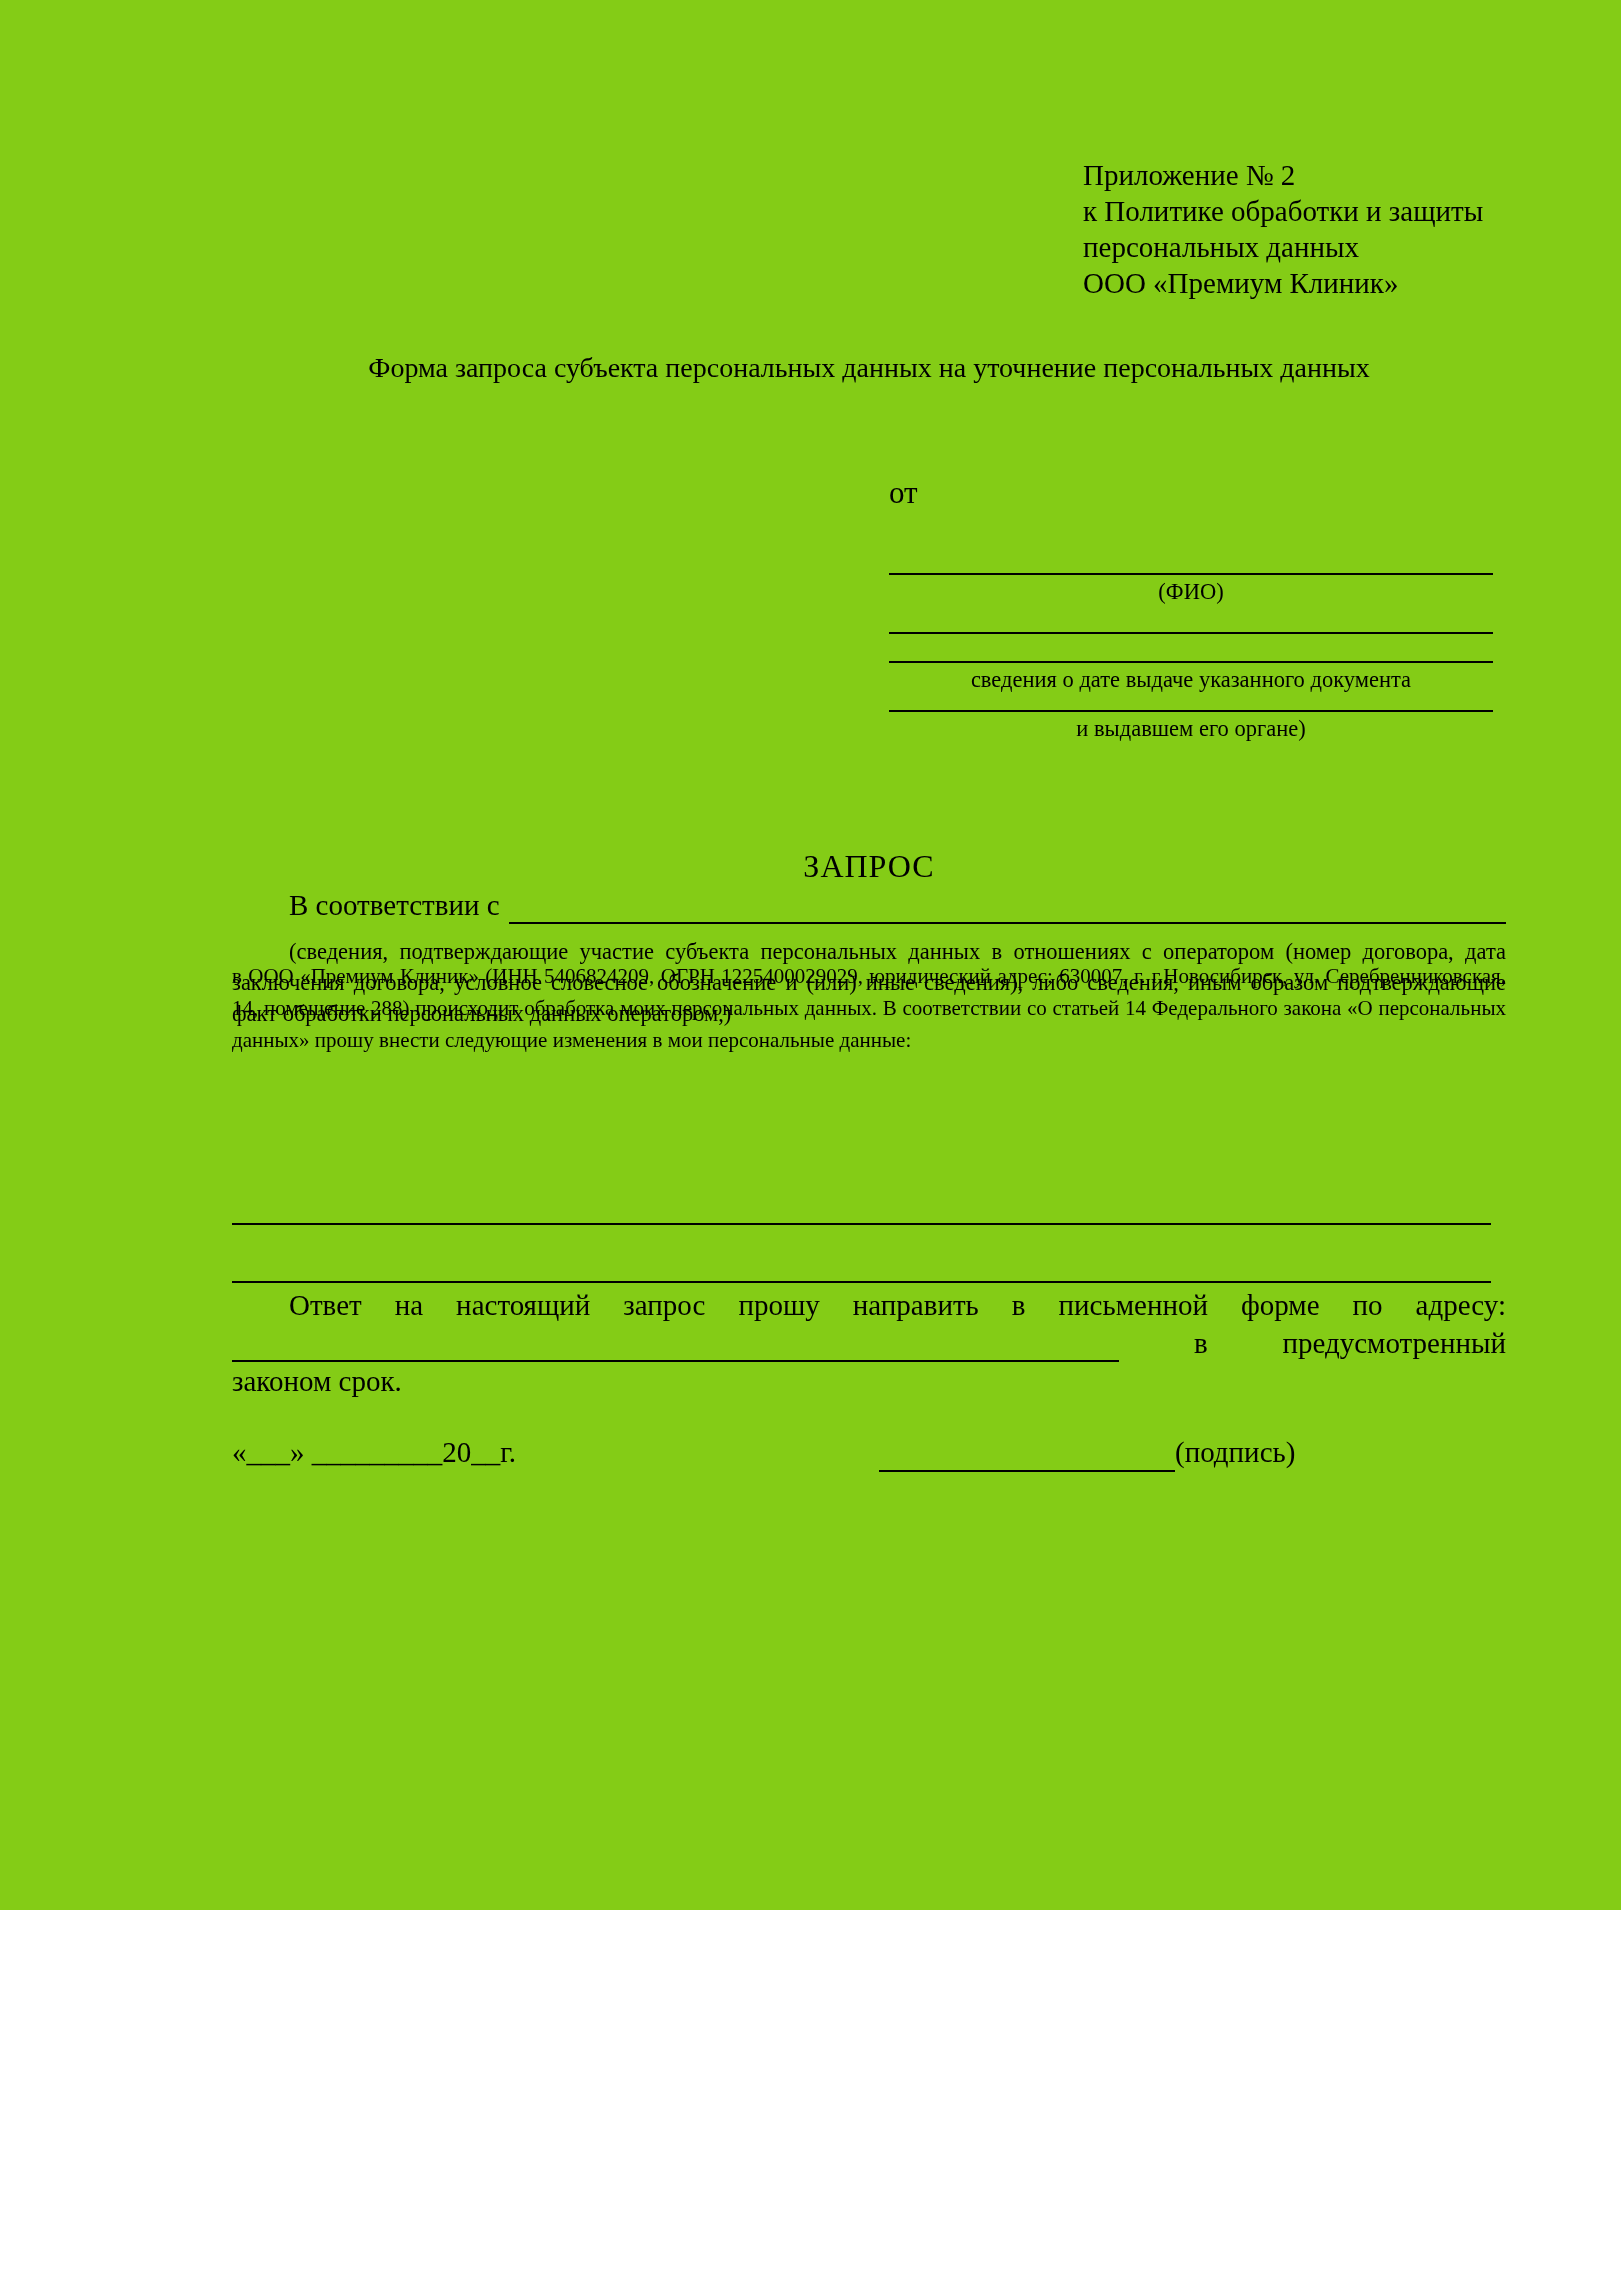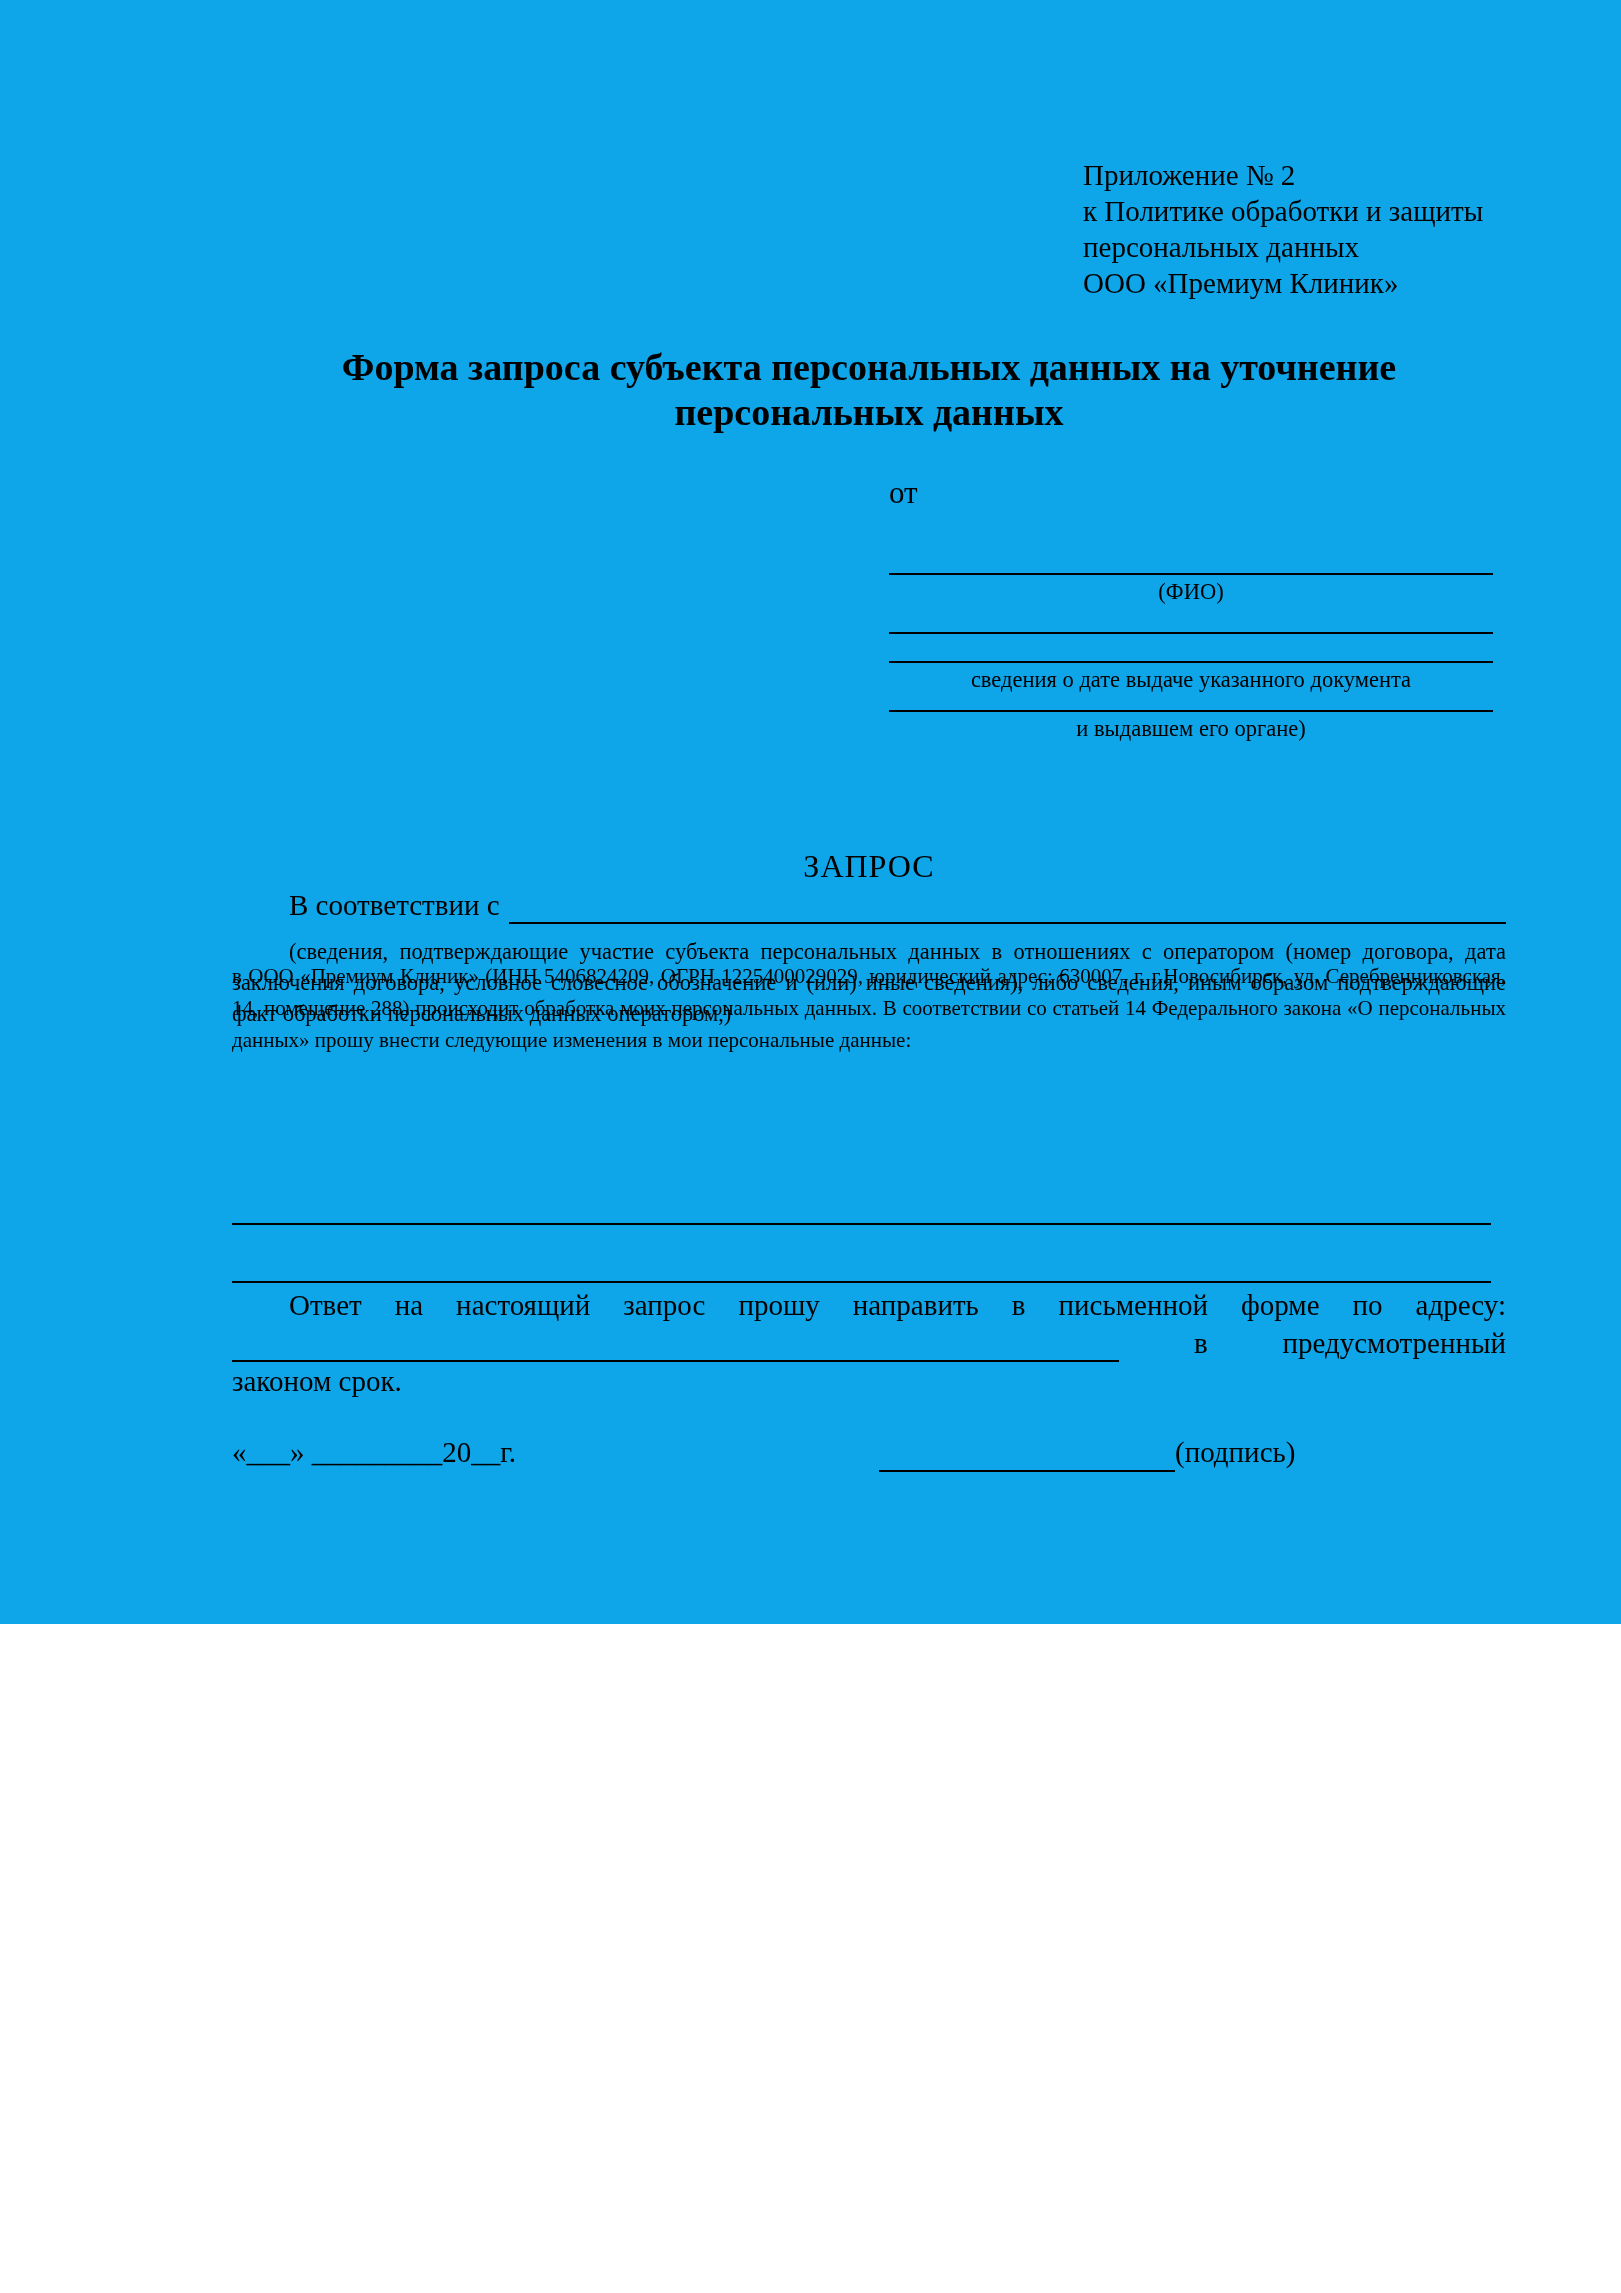--- a/index.html
+++ b/index.html
@@ -1,42 +1,42 @@
 <!DOCTYPE html>
 <html><head>
 <meta charset="utf-8">
 <style>
   html,body{margin:0;padding:0;background:#ffffff;}
   .page{
     position:relative;
     width:1621px;
-    height:1624px;
-    background:#0ea5e9;
+    height:1910px;
+    background:#84cc16;
     font-family:"Liberation Serif","DejaVu Serif",serif;
     color:#000000;
     overflow:hidden;
   }
   
   .appendix{
     position:absolute;
     left:1083px;
     top:157px;
     font-size:29px;
     line-height:36px;
     white-space:nowrap;
   }
   
   .form-title{
     position:absolute;
     left:232px;
     top:345px;
     width:1274px;
     text-align:center;
-    font-weight:bold;
-    font-size:38px;
+    font-weight:normal;
+    font-size:28px;
     line-height:45px;
   }
   .form-title .inner{max-width:1157px;margin:0 auto;}
   
   .addressee{
     position:absolute;
     left:889px;
     top:473px;
     width:604px;
     font-size:31px;

